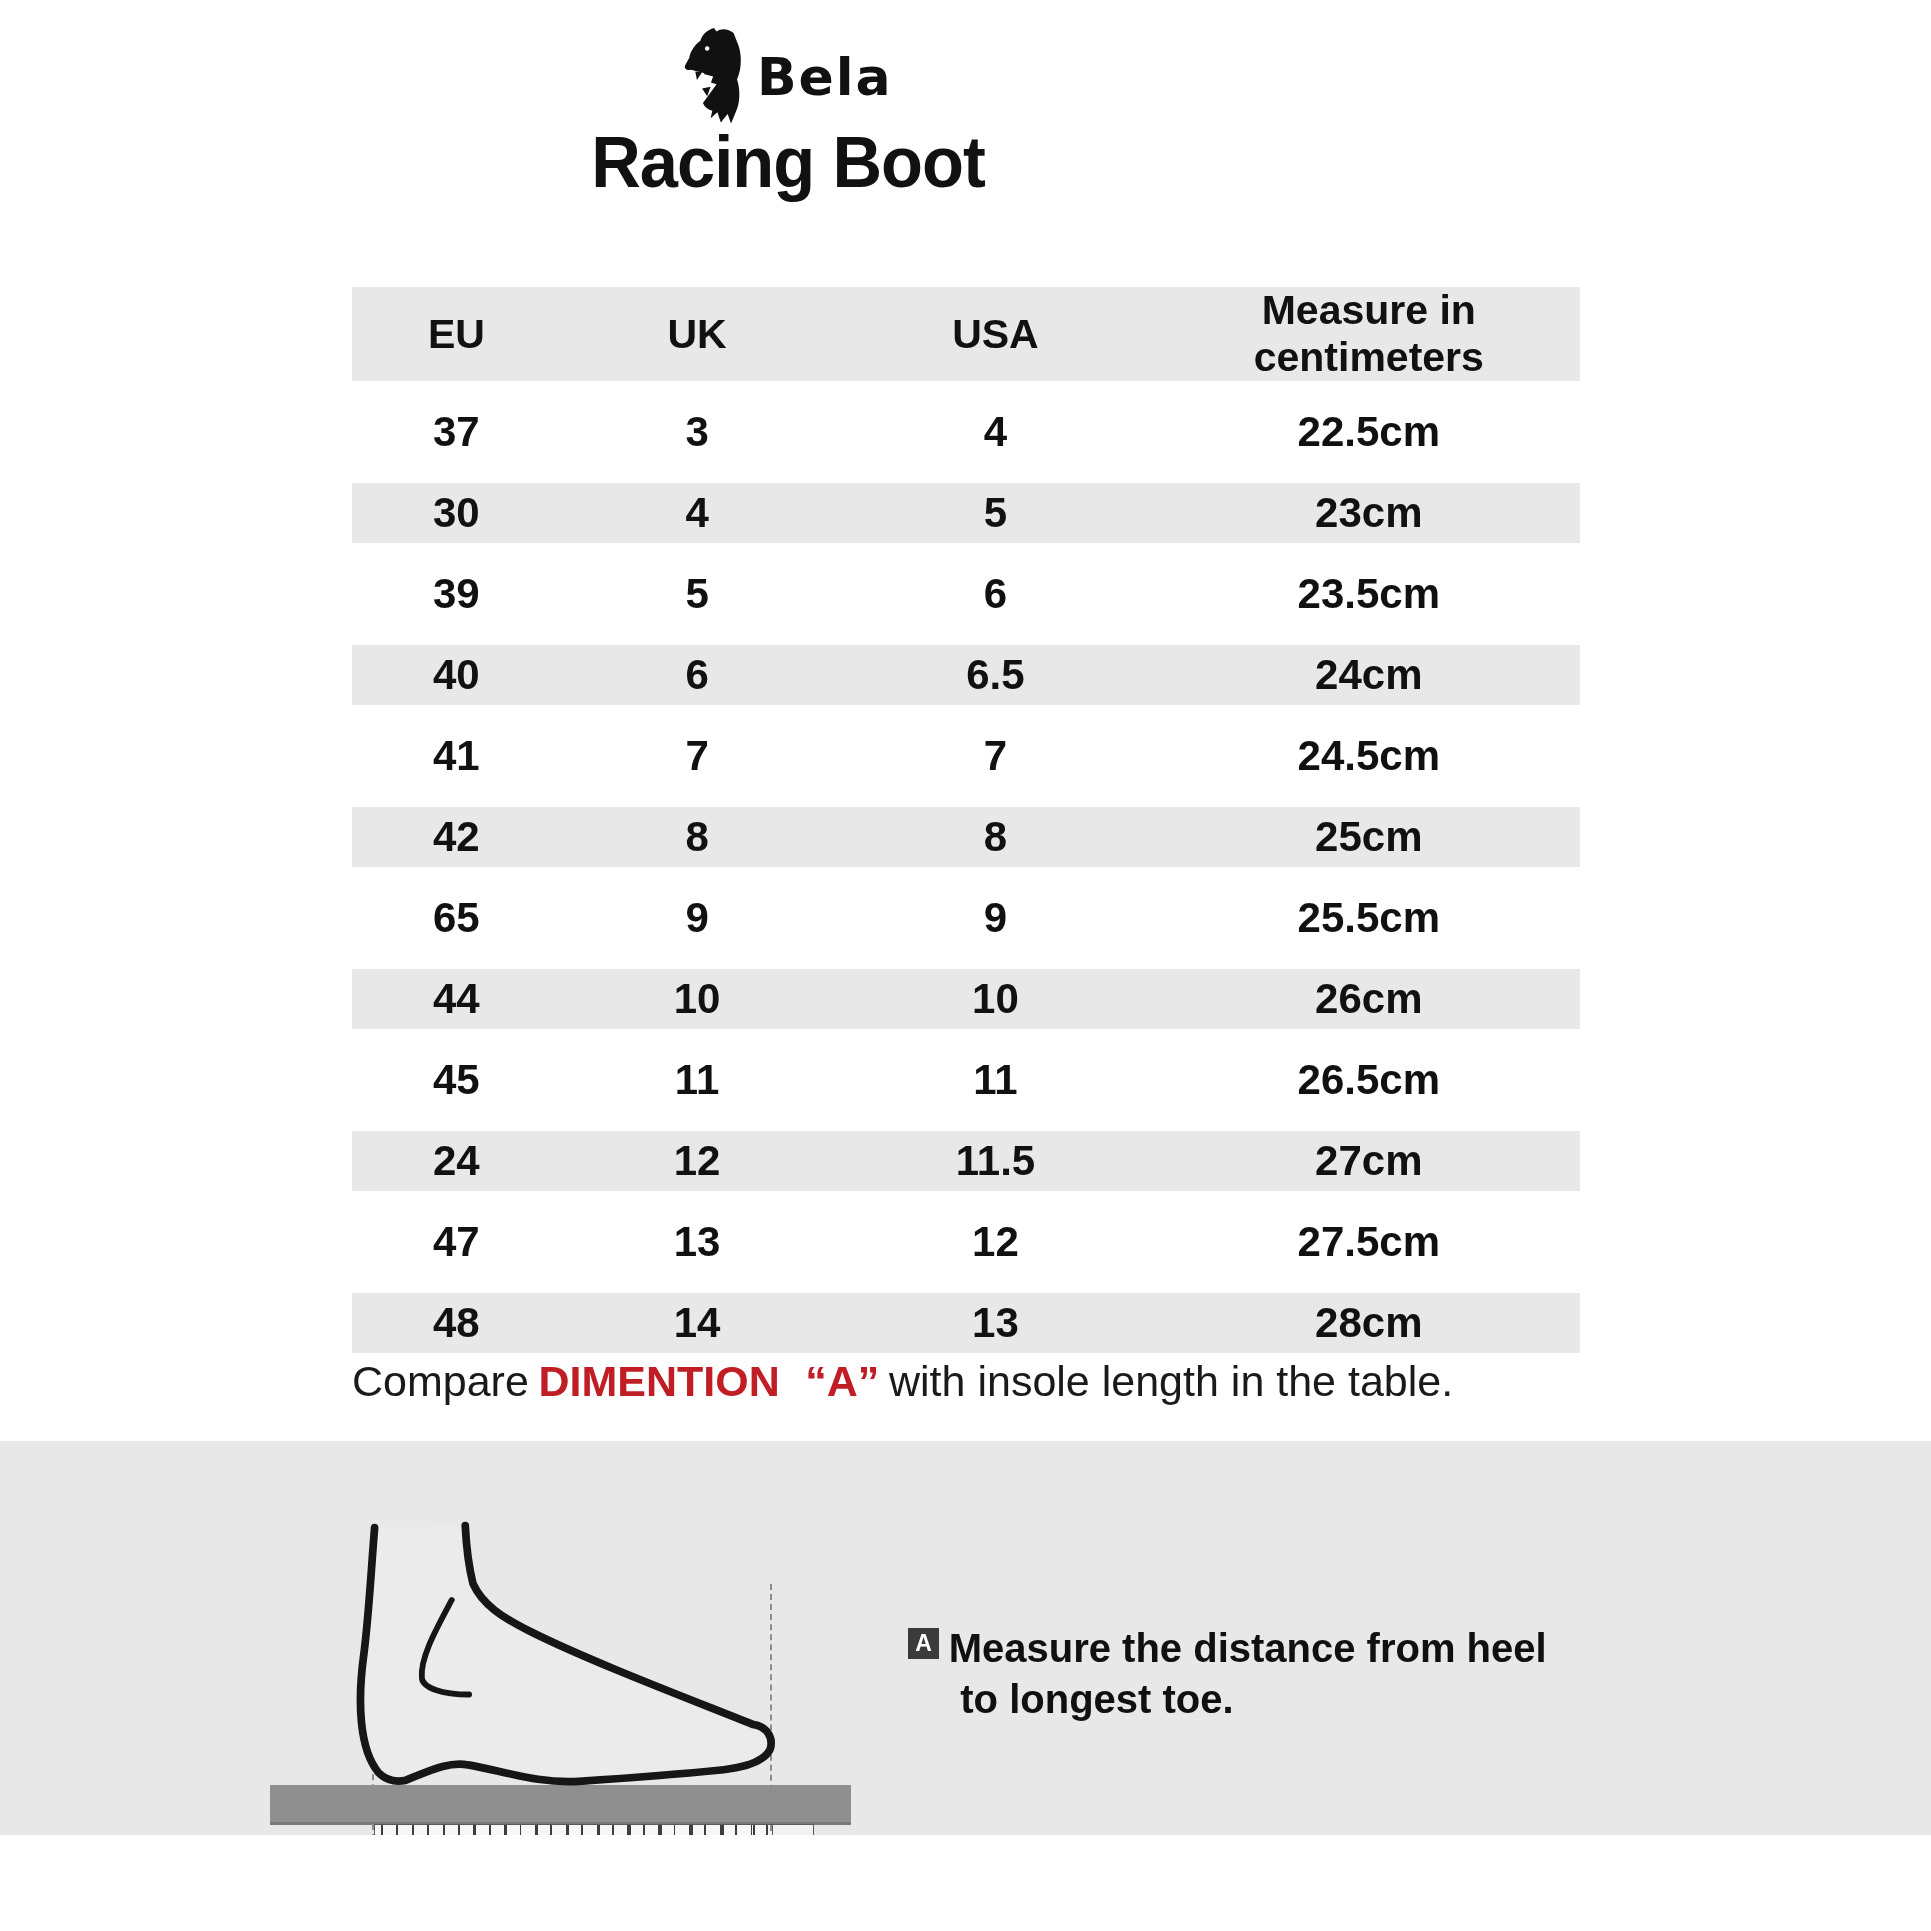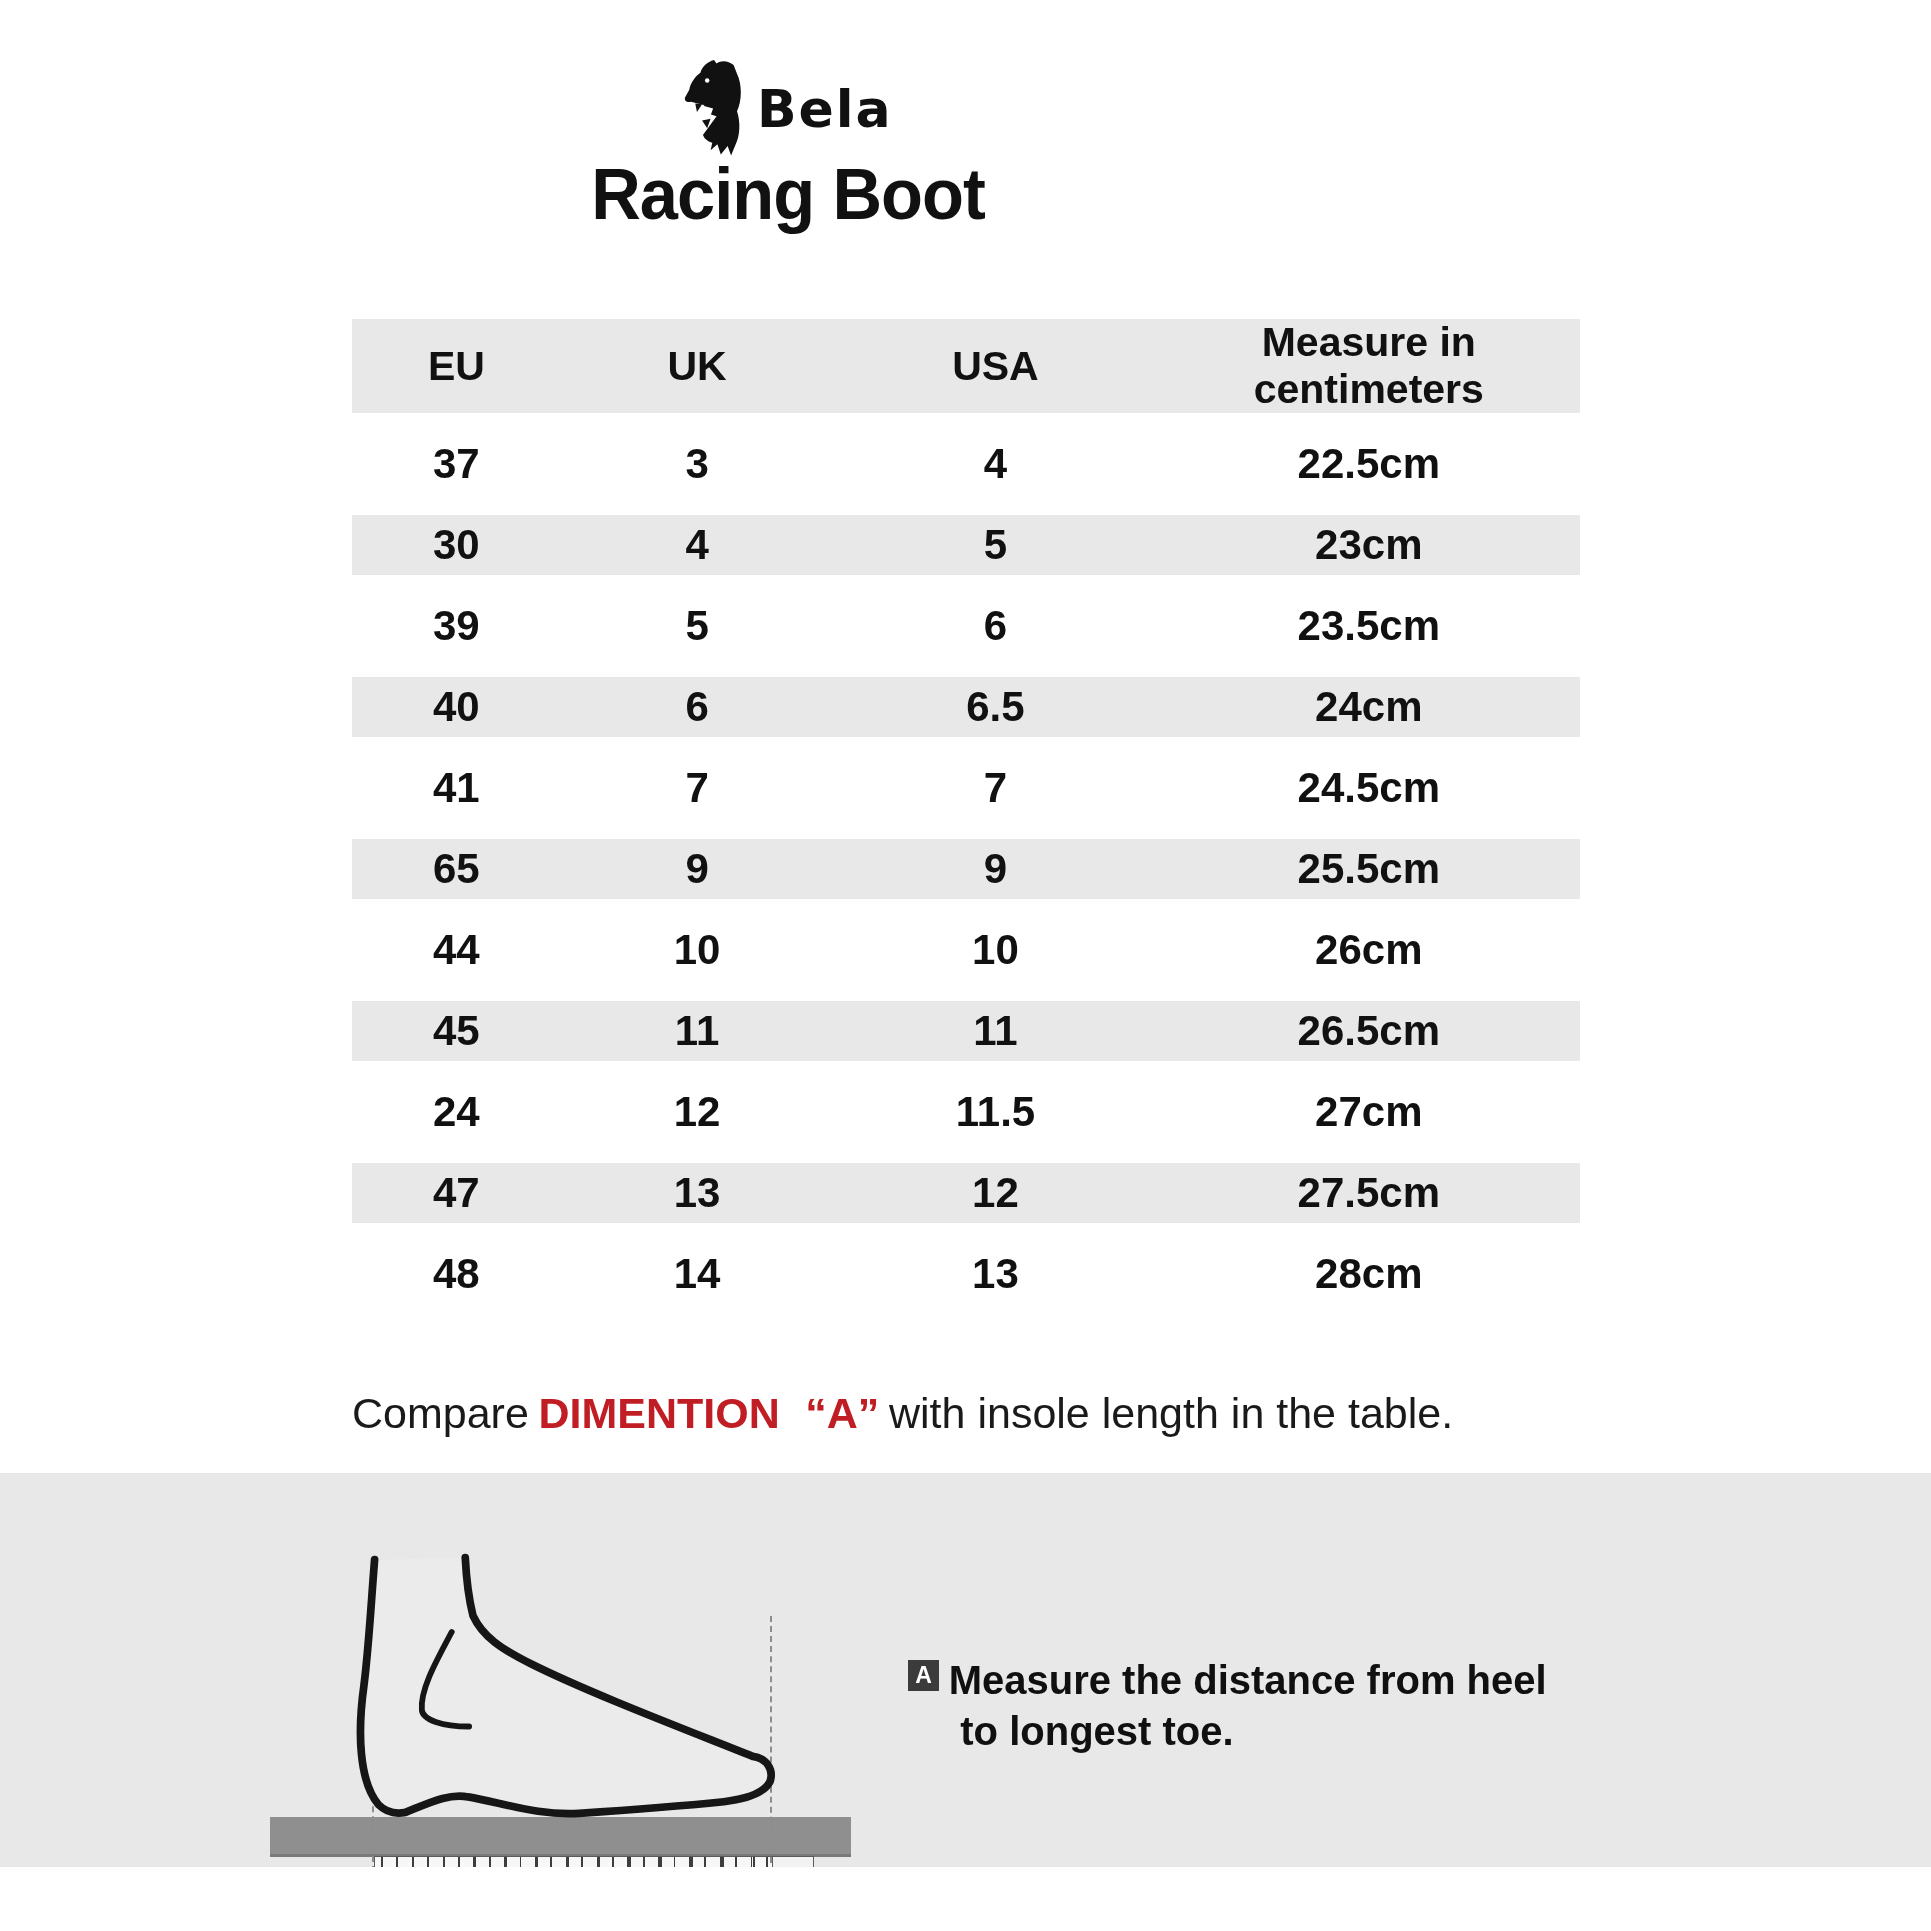--- a/index.html
+++ b/index.html
@@ -1,17 +1,17 @@
 <!DOCTYPE html>
 <html><head>
 <meta charset="utf-8">
 <style>
   * { margin:0; padding:0; box-sizing:border-box; }
   body { background:#fff; font-family:"Liberation Sans", sans-serif; }
-  .page { position:relative; width:1931px; height:1835px; background:#ffffff; overflow:hidden;margin-top:32px; }
+  .page { position:relative; width:1931px; height:1835px; background:#ffffff; overflow:hidden; }
 
   
   .brand-header { position:absolute; left:0; top:27px; width:1576px; text-align:center; }
   .logo-row { display:inline-flex; align-items:center; gap:13.5px; height:100px; }
   .bear-svg { width:60px; height:98px; display:block; }
   .brand-name { font-family:"DejaVu Sans", sans-serif; font-weight:700; font-size:52px; color:#111; letter-spacing:1.9px; }
   .page-title { margin-top:-9.7px; font-size:73px; font-weight:700; color:#111;
                 letter-spacing:-1px; transform:scaleX(0.94); transform-origin:center top; }
 
   
@@ -114,20 +114,26 @@
           <td>6.5</td>
           <td>24cm</td>
         </tr>
         <tr>
           <td>41</td>
           <td>7</td>
           <td>7</td>
           <td>24.5cm</td>
         </tr>
         <tr>
+          <td>42</td>
+          <td>8</td>
+          <td>8</td>
+          <td>25cm</td>
+        </tr>
+        <tr>
           <td>65</td>
           <td>9</td>
           <td>9</td>
           <td>25.5cm</td>
         </tr>
         <tr>
           <td>44</td>
           <td>10</td>
           <td>10</td>
           <td>26cm</td>

